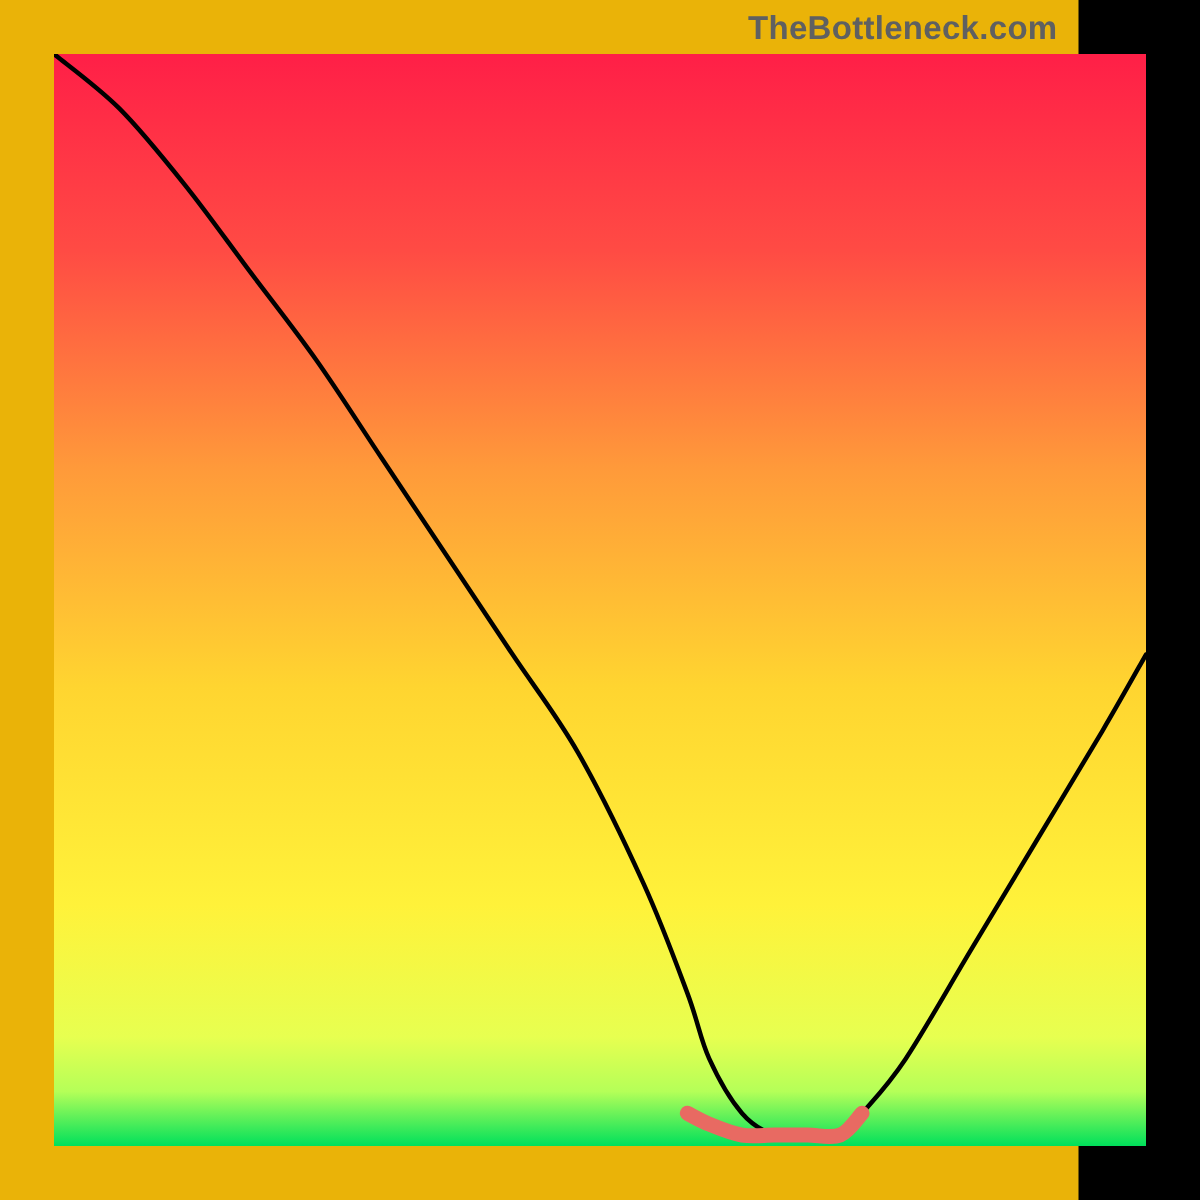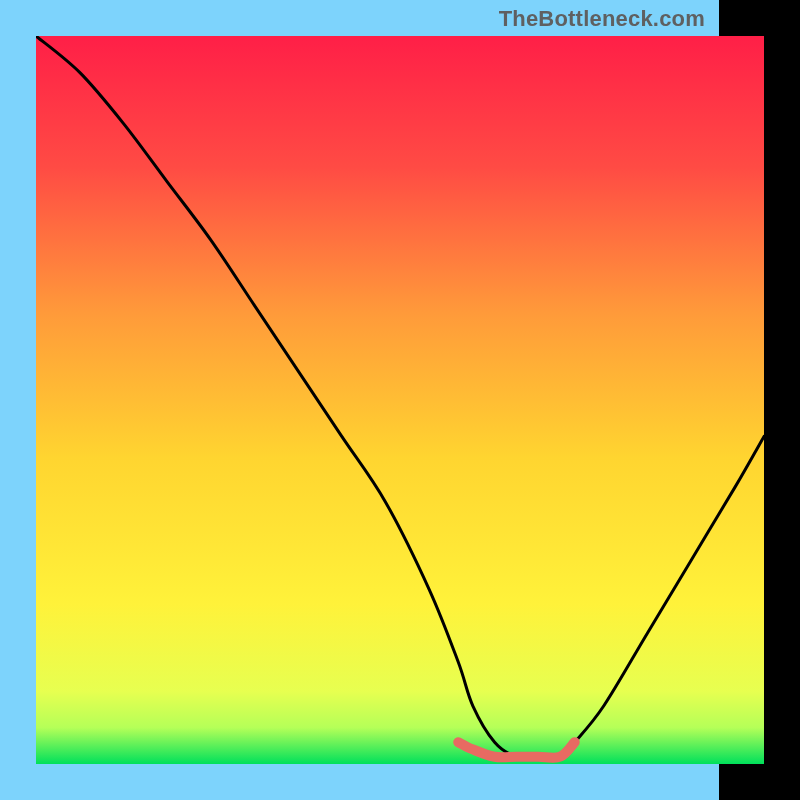--- a/index.html
+++ b/index.html
@@ -10,21 +10,21 @@
     background: #000;
     overflow: hidden;
     font-family: Arial, Helvetica, sans-serif;
   }
   .frame {
     position: absolute;
     left: 0;
     top: 0;
     width: 719px;
     height: 800px;
-    background: #7dd3fc;
+    background: #eab308;
   }
   .watermark {
     position: absolute;
     top: 6px;
     right: 14px;
     color: #5f6061;
     font-size: 22px;
     font-weight: 600;
     letter-spacing: 0.2px;
   }

